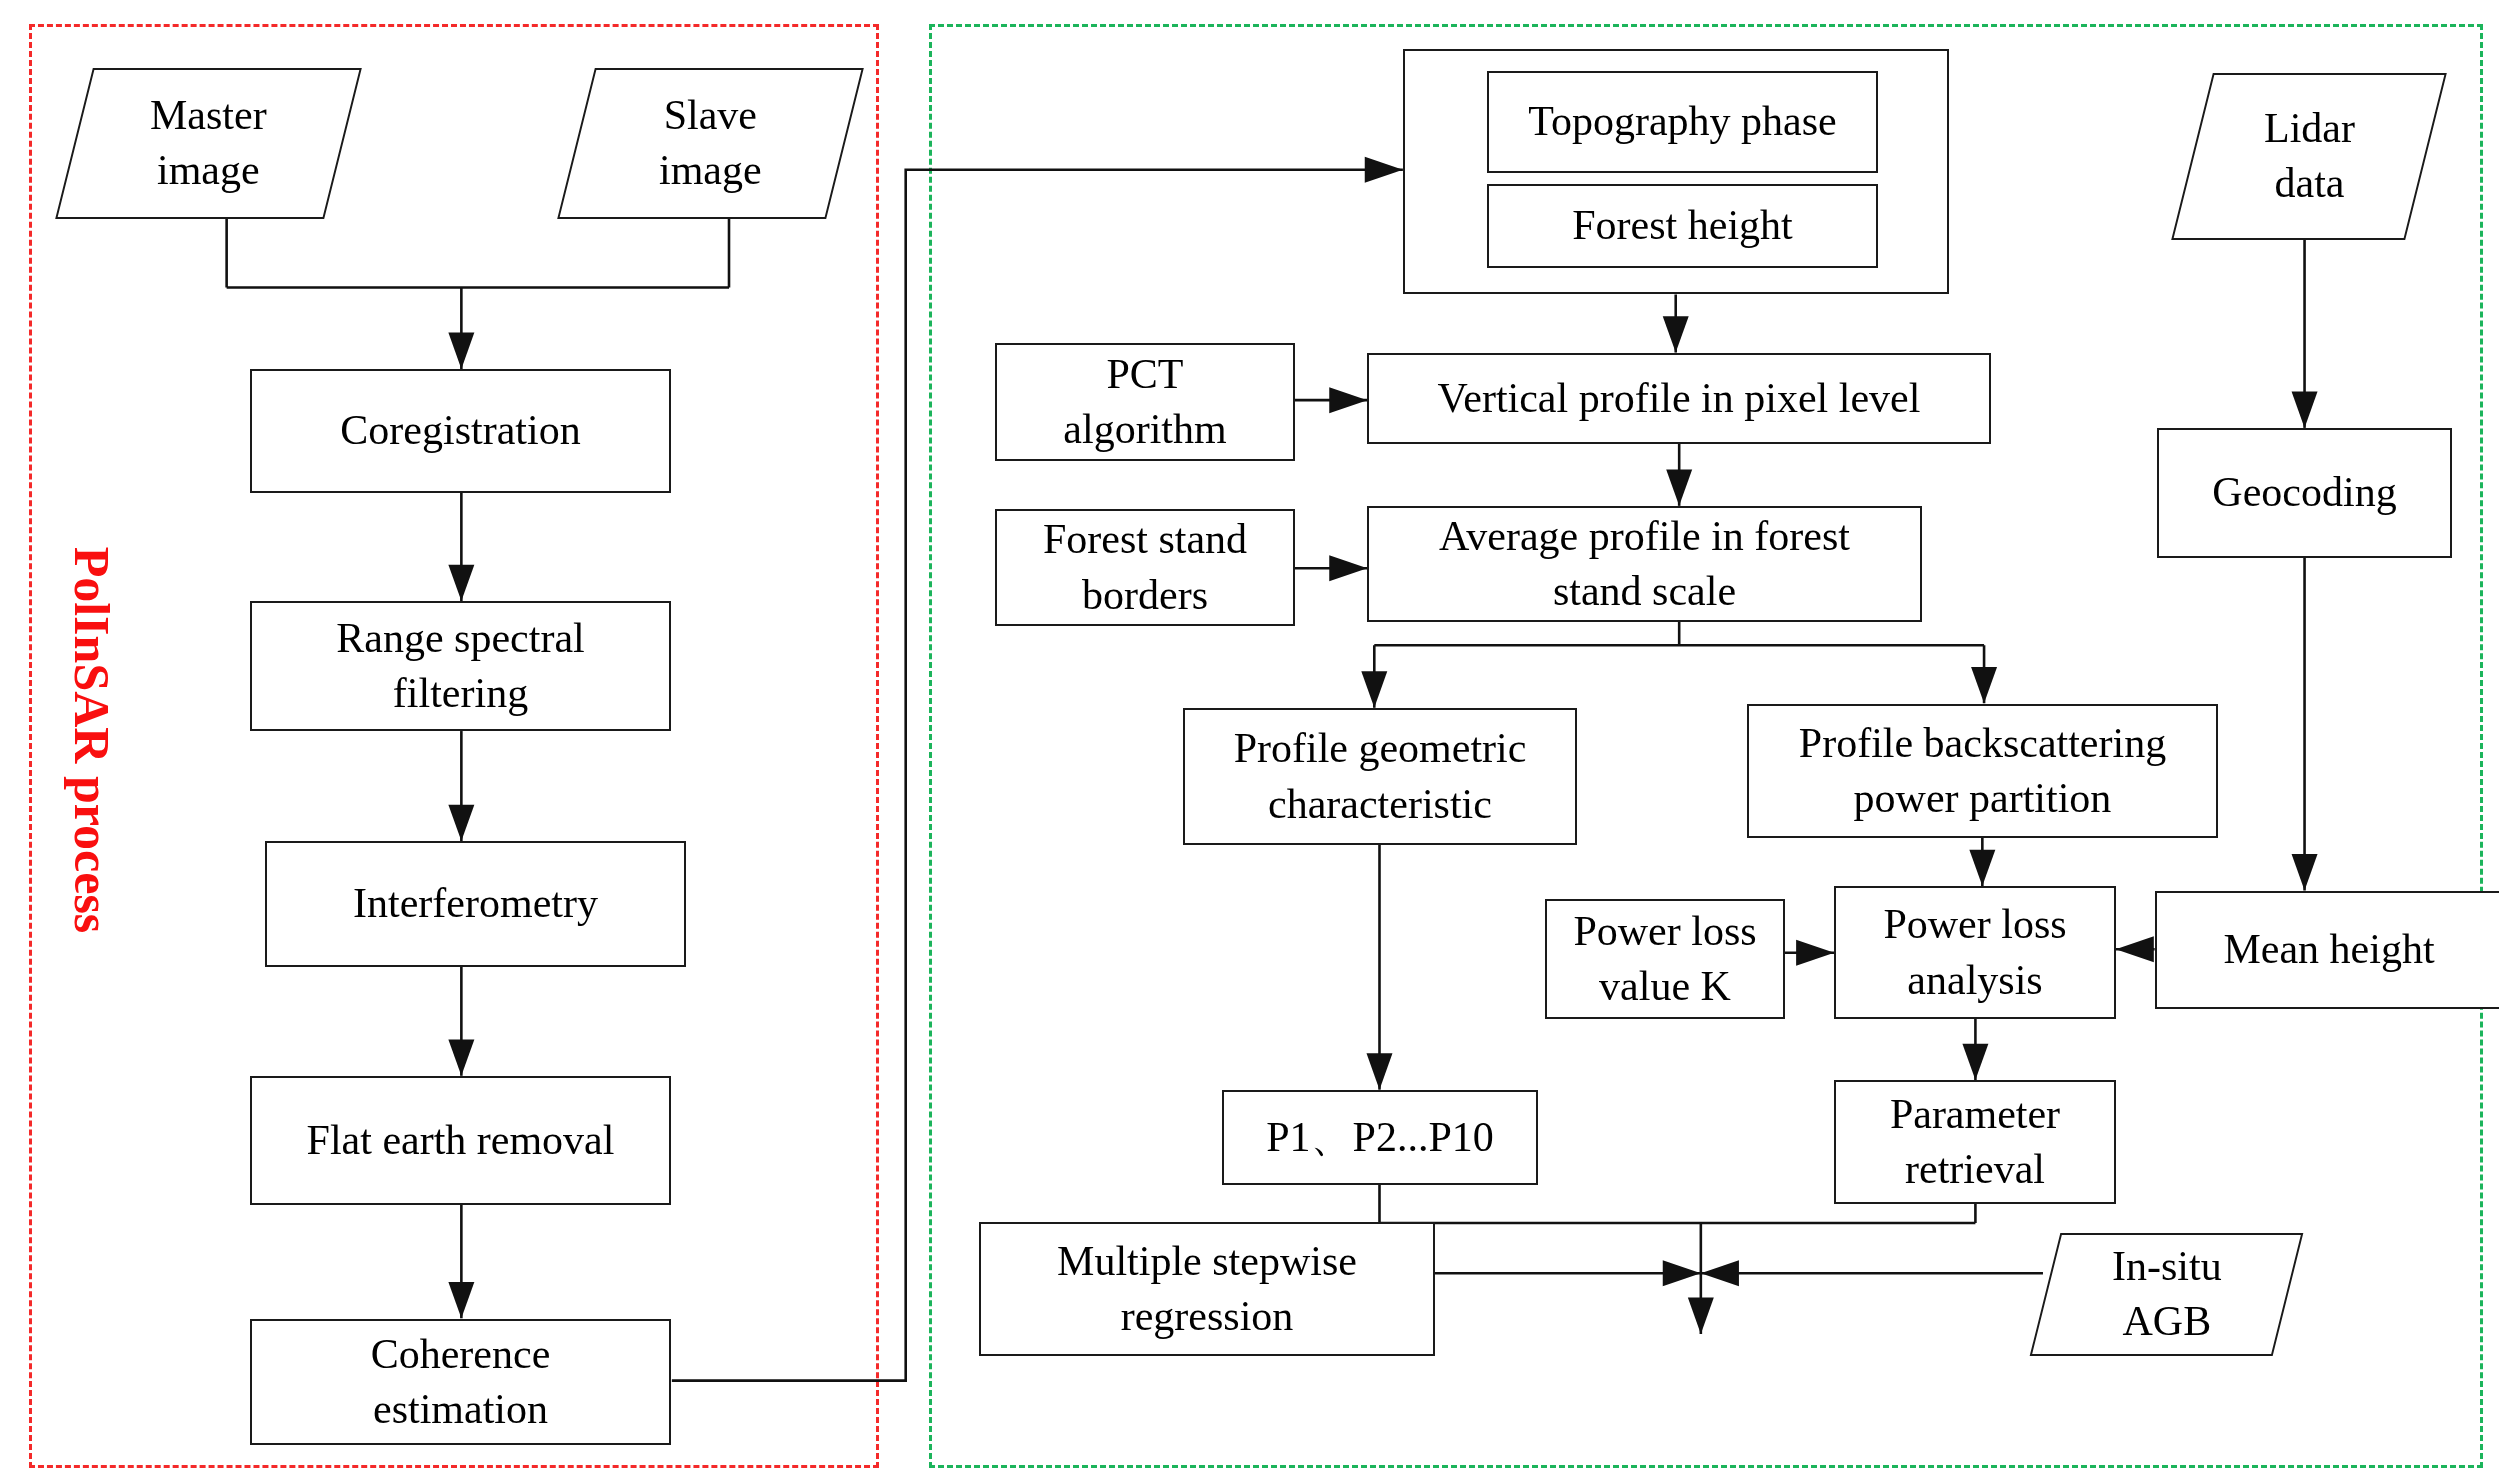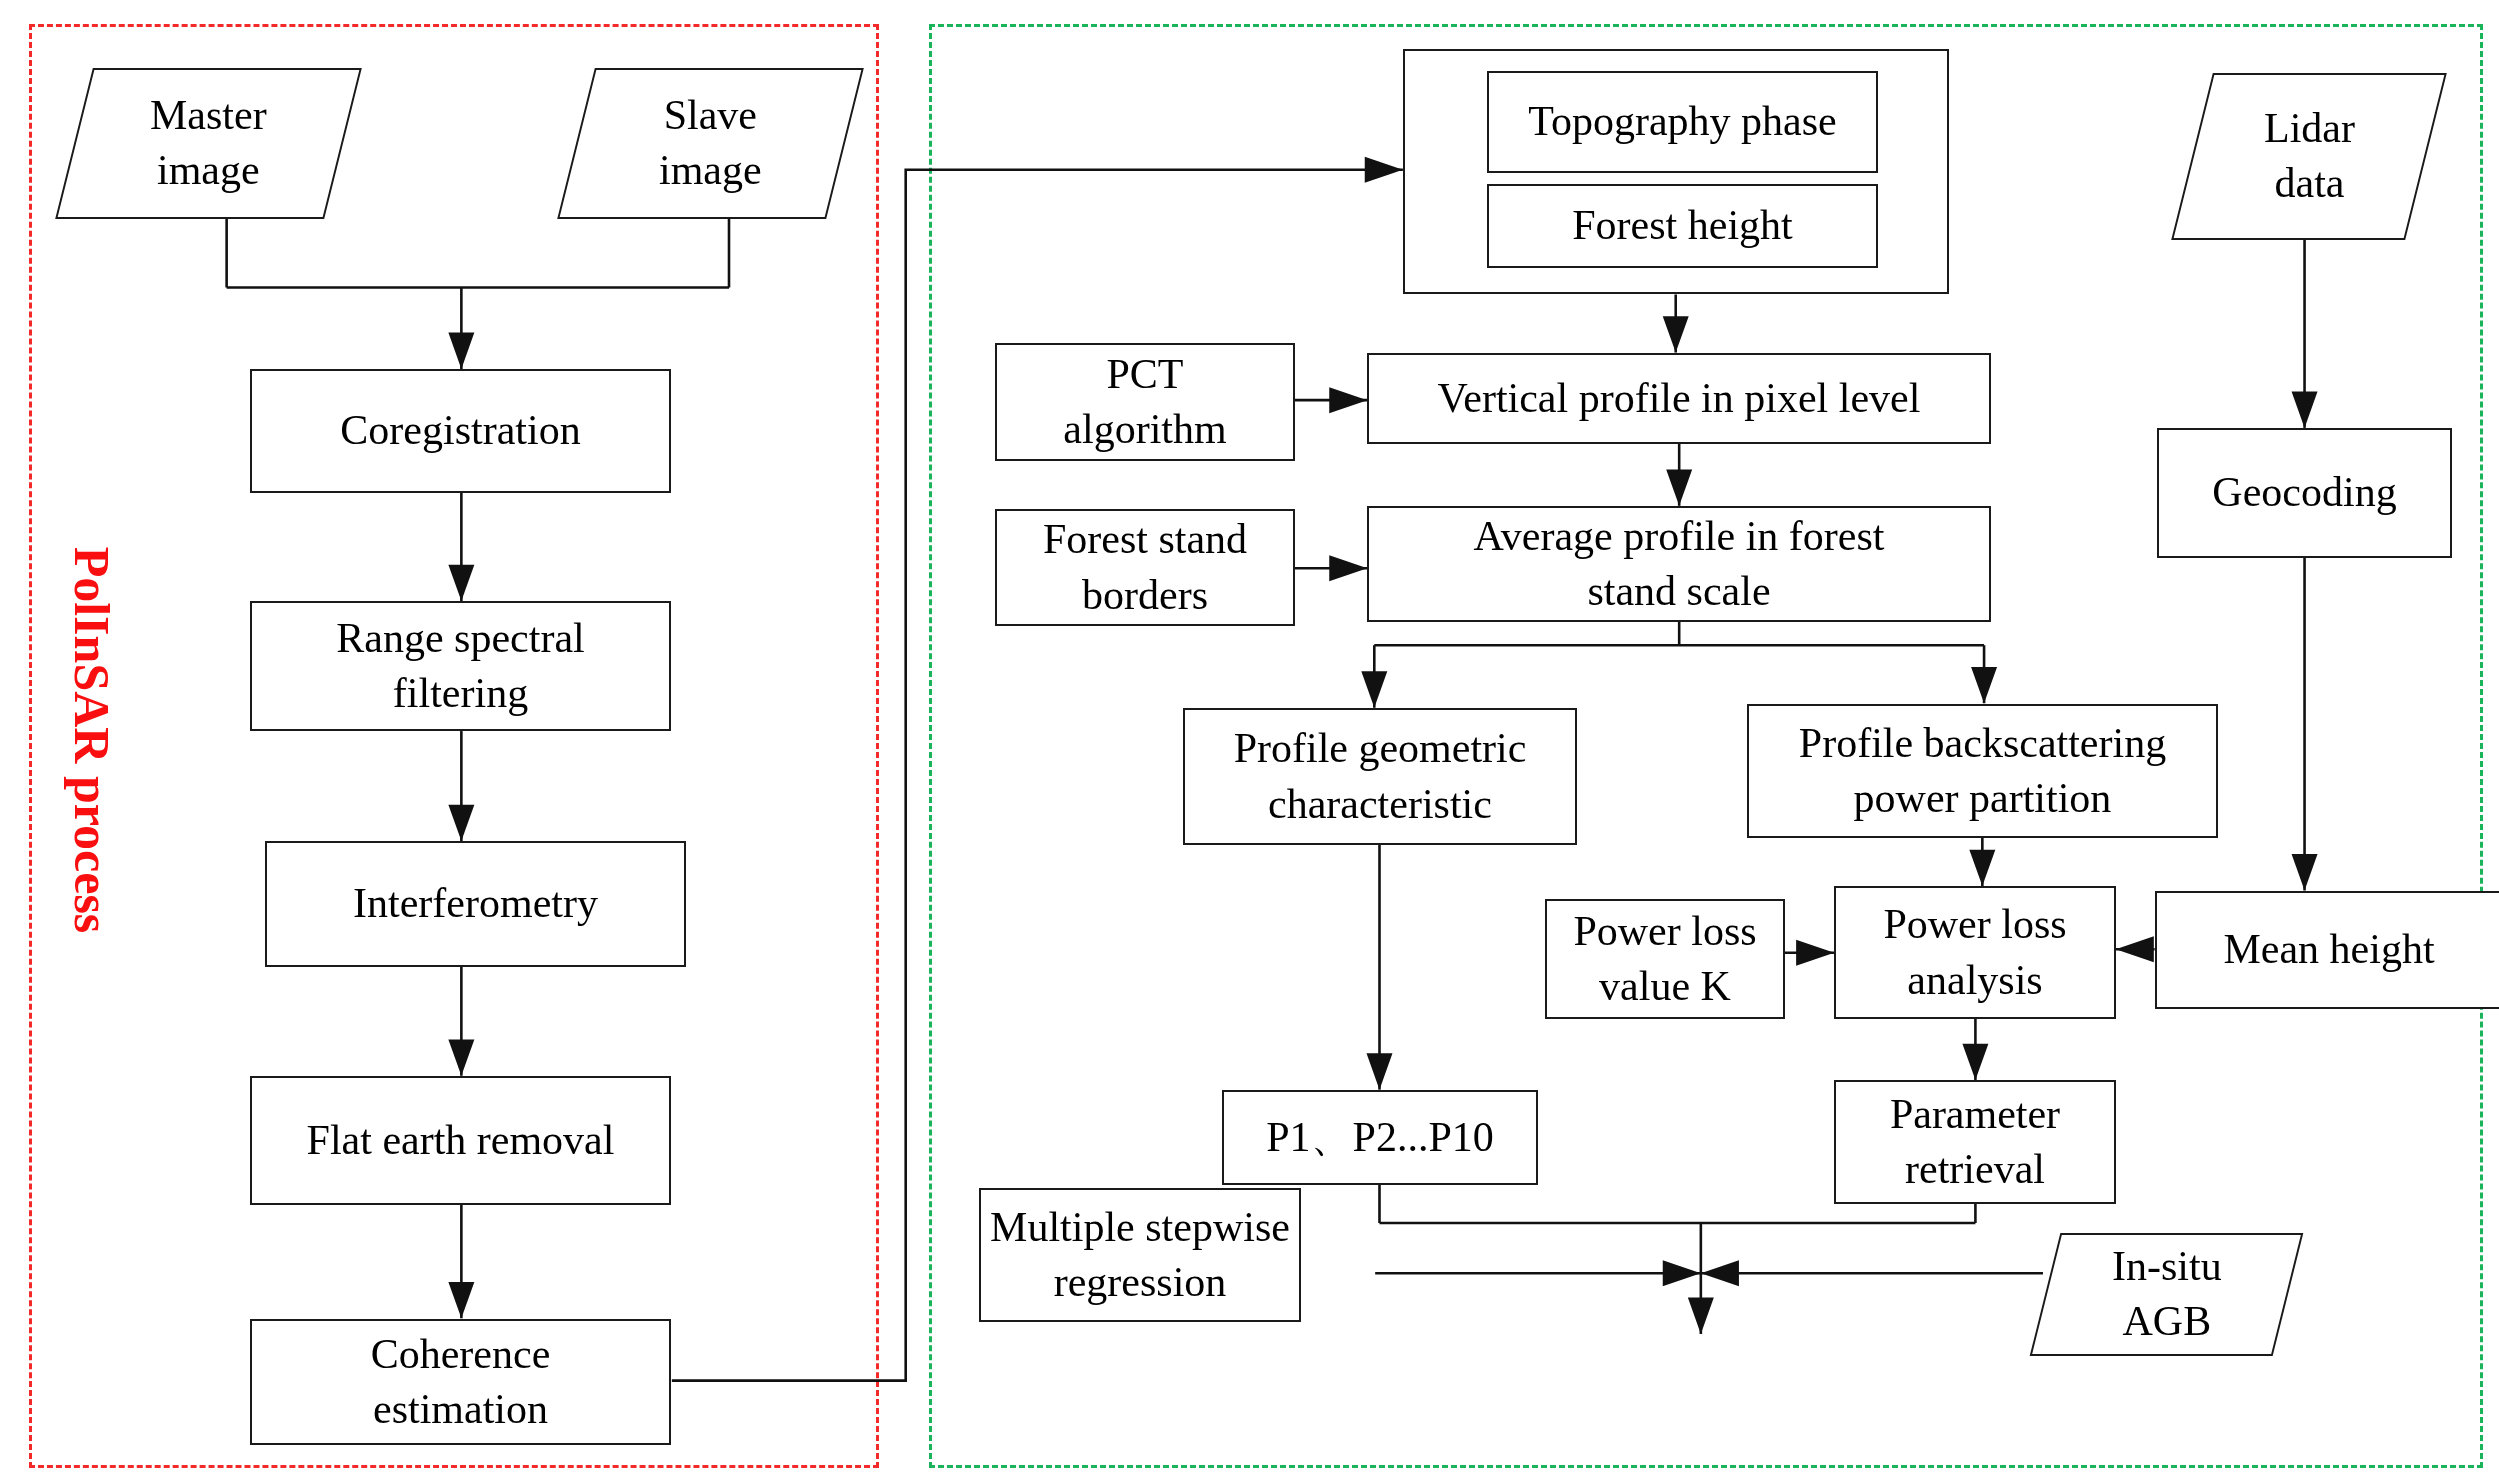--- a/index.html
+++ b/index.html
@@ -128,21 +128,21 @@
     <span class="label">PCT
 algorithm</span>
   </div>
   <div class="node" style="left:1367px;top:353px;width:624px;height:91px">
     <span class="label">Vertical profile in pixel level</span>
   </div>
   <div class="node" style="left:995px;top:509px;width:300px;height:117px">
     <span class="label">Forest stand
 borders</span>
   </div>
-  <div class="node" style="left:1367px;top:506px;width:624px;height:116px">
+  <div class="node" style="left:1367px;top:506px;width:555px;height:116px">
     <span class="label">Average profile in forest
 stand scale</span>
   </div>
 
   <div class="node" style="left:1183px;top:708px;width:394px;height:137px">
     <span class="label">Profile geometric
 characteristic</span>
   </div>
   <div class="node" style="left:1747px;top:704px;width:471px;height:134px">
     <span class="label">Profile backscattering
@@ -170,21 +170,21 @@
   </div>
 
   <div class="node" style="left:1222px;top:1090px;width:316px;height:95px">
     <span class="label">P1、P2...P10</span>
   </div>
   <div class="node" style="left:1834px;top:1080px;width:282px;height:124px">
     <span class="label">Parameter
 retrieval</span>
   </div>
 
-  <div class="node" style="left:979px;top:1188px;width:322px;height:134px">
+  <div class="node" style="left:979px;top:1222px;width:456px;height:134px">
     <span class="label">Multiple stepwise
 regression</span>
   </div>
   <div class="node pgram" style="left:2045px;top:1233px;width:243px;height:123px">
     <span class="label">In-situ
 AGB</span>
   </div>
 
 </div>
 

